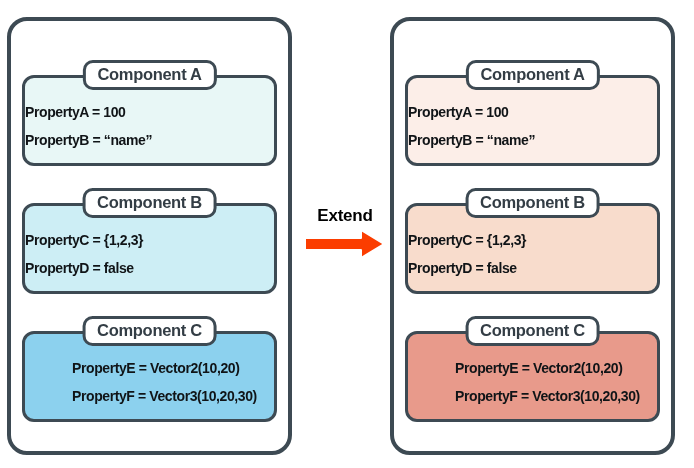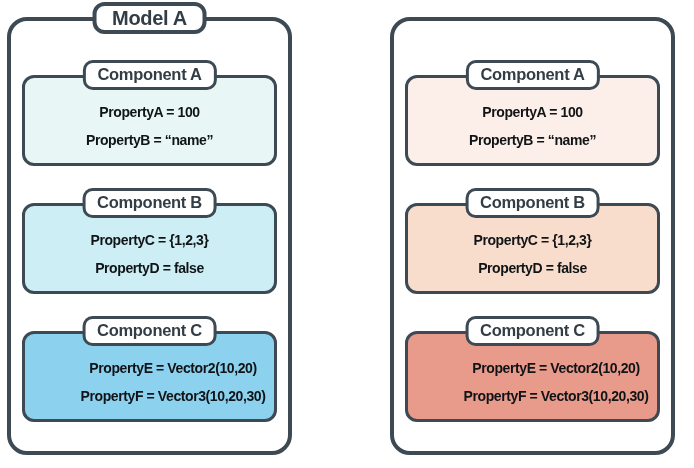--- a/index.html
+++ b/index.html
@@ -50,21 +50,21 @@
   .component {
     position: absolute;
     left: 11px;
     right: 11px;
     height: 91px;
     box-sizing: border-box;
     border: 3px solid var(--border);
     border-radius: 12px;
     display: flex;
     flex-direction: column;
-    align-items: center;
+    align-items: flex-start;
     justify-content: center;
     padding-top: 11px;
   }
   .pos-a { top: 54px; }
   .pos-b { top: 182px; }
   .pos-c { top: 310px; padding-left: 47px; }
   .comp-label {
     position: absolute;
     top: -18px;
     left: 50%;
@@ -107,41 +107,46 @@
     margin-bottom: 1px;
   }
   .extend svg { display: block; margin: 0 auto; }
 </style>
 </head>
 <body>
 
 <div class="canvas">
 
   <div class="model left">
-    <div class="model-title">Model A</div>
 
     <div class="component pos-a" style="background-color: rgb(232, 247, 246);">
       <div class="comp-label">Component A</div>
       <div class="prop-line">PropertyA = 100</div>
       <div class="prop-line">PropertyB = “name”</div>
     </div>
 
     <div class="component pos-b" style="background-color: rgb(205, 238, 245);">
       <div class="comp-label">Component B</div>
       <div class="prop-line">PropertyC = {1,2,3}</div>
       <div class="prop-line">PropertyD = false</div>
     </div>
 
     <div class="component pos-c" style="background-color: rgb(140, 209, 238);">
       <div class="comp-label">Component C</div>
       <div class="prop-line">PropertyE = Vector2(10,20)</div>
       <div class="prop-line">PropertyF = Vector3(10,20,30)</div>
     </div>
   </div>
 
+  <div class="extend">
+    <div class="extend-label">Extend</div>
+    <svg width="82" height="34" viewBox="0 0 82 34">
+      <polygon points="1,11 57,11 57,3 80,17 57,31 57,23 1,23" stroke="#ffffff" stroke-width="2" stroke-linejoin="round" style="fill: rgb(251, 61, 0);"></polygon>
+    </svg>
+  </div>
 
   <div class="model right">
 
     <div class="component pos-a" style="background-color: rgb(252, 238, 232);">
       <div class="comp-label">Component A</div>
       <div class="prop-line">PropertyA = 100</div>
       <div class="prop-line">PropertyB = “name”</div>
     </div>
 
     <div class="component pos-b" style="background-color: rgb(248, 220, 204);">

